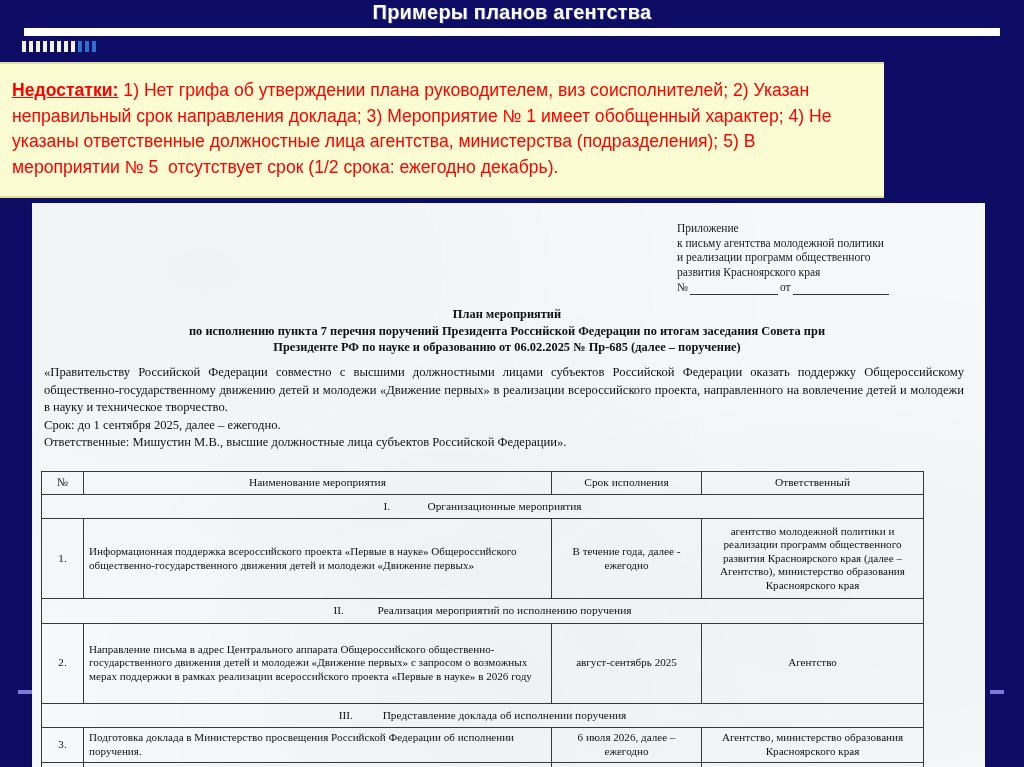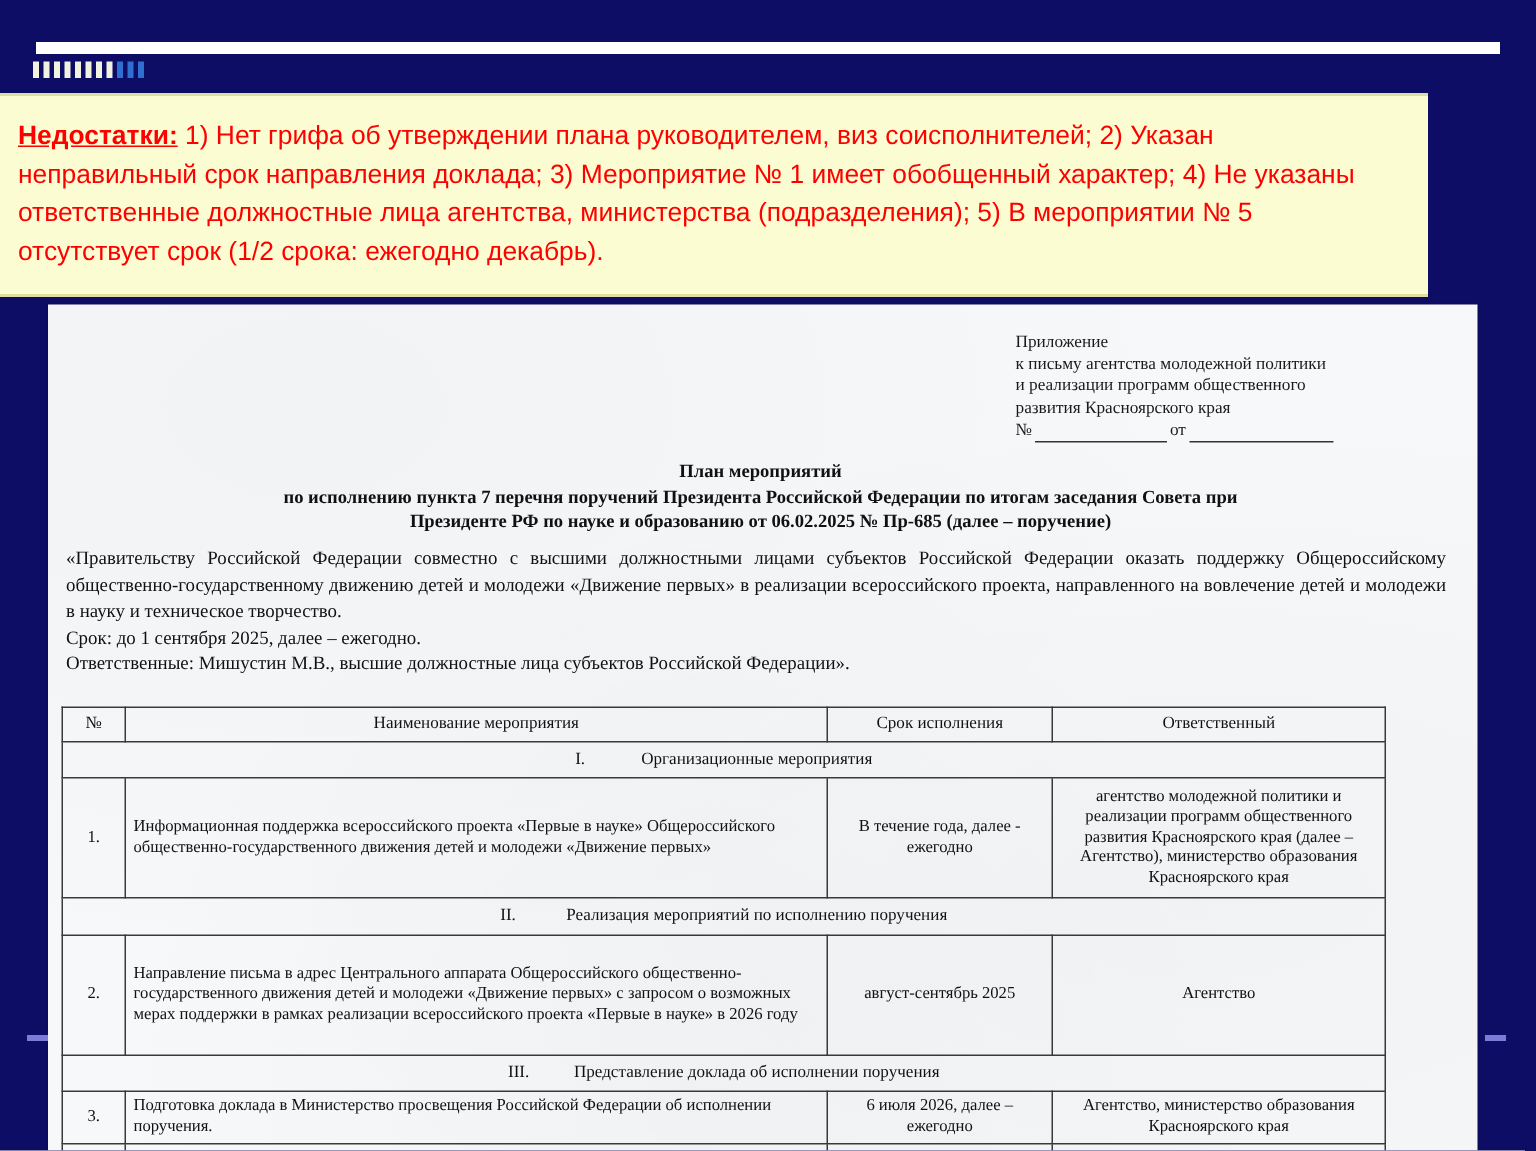--- a/index.html
+++ b/index.html
@@ -54,21 +54,21 @@
     height: 11px;
     background: #f2f2e0;
   }
   .tick.blue { background: #2f6fd0; }
 
   
   .callout {
     position: absolute;
     top: 62px;
     left: 0;
-    width: 952px;
+    width: 884px;
     height: 136px;
     background: #fcfcd2;
     border-top: 2px solid #dedea0;
     border-bottom: 2px solid #dedea0;
     padding: 14px 26px 8px 12px;
   }
   .callout-text {
     color: #ff0000;
     font-size: 17.6px;
     line-height: 25.5px;
@@ -206,20 +206,21 @@
     height: 4px;
     background: #7b7bd8;
   }
   .side-mark.left  { left: 18px;  top: 690px; }
   .side-mark.right { left: 990px; top: 690px; }
 </style>
 </head>
 <body>
 
 <div class="slide-header">
+  <div class="slide-title">Примеры планов агентства</div>
   <div class="title-rule"></div>
   <div class="tick-strip">
     <span class="tick"></span>
     <span class="tick"></span>
     <span class="tick"></span>
     <span class="tick"></span>
     <span class="tick"></span>
     <span class="tick"></span>
     <span class="tick"></span>
     <span class="tick"></span>

